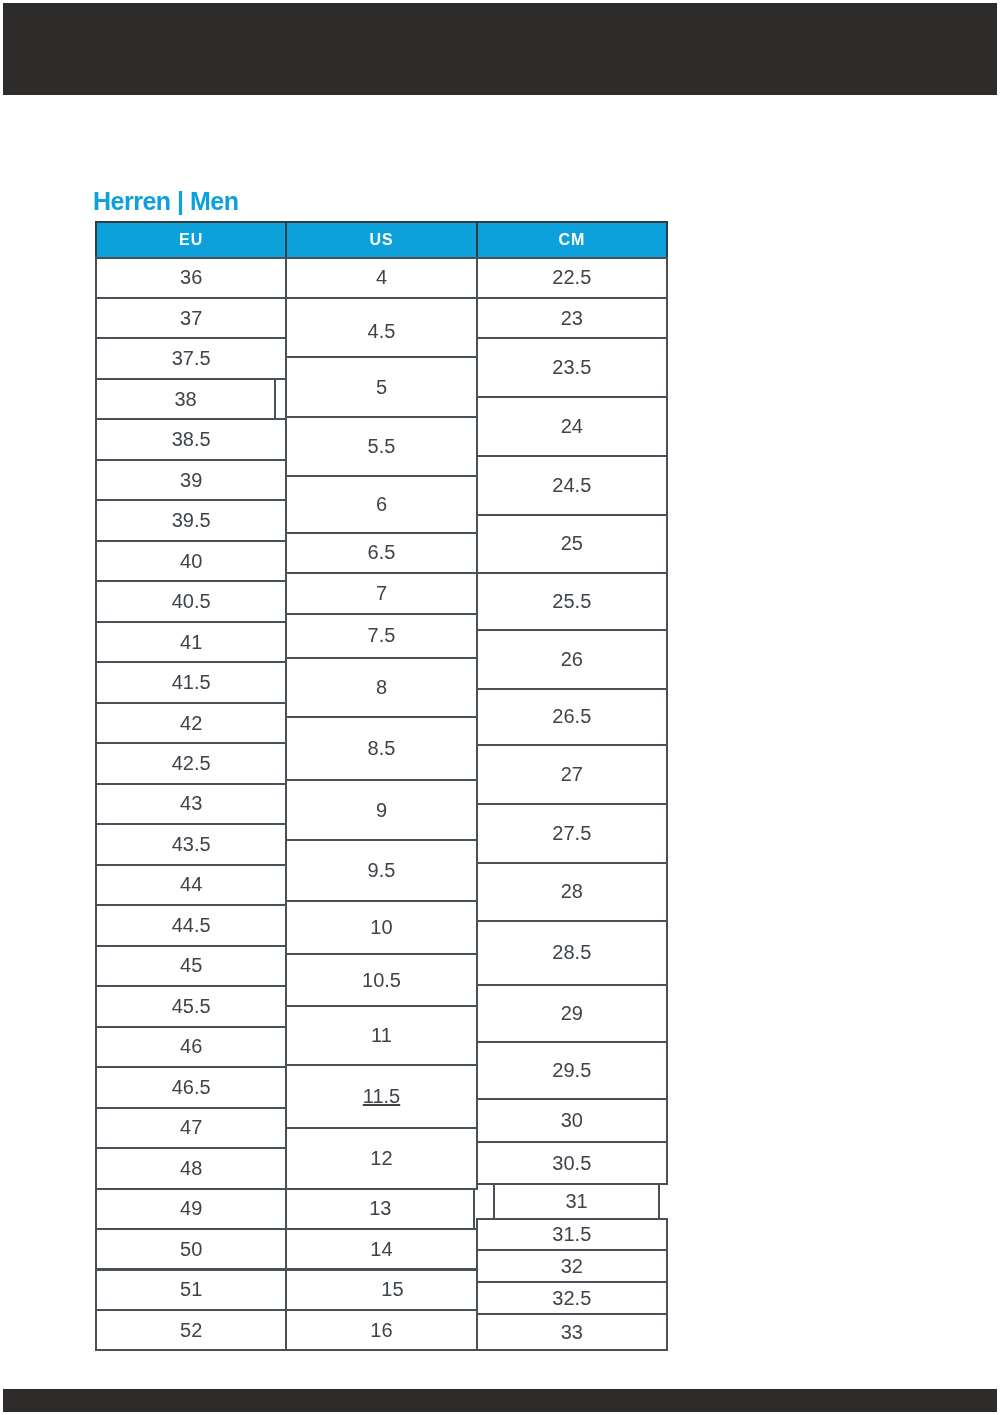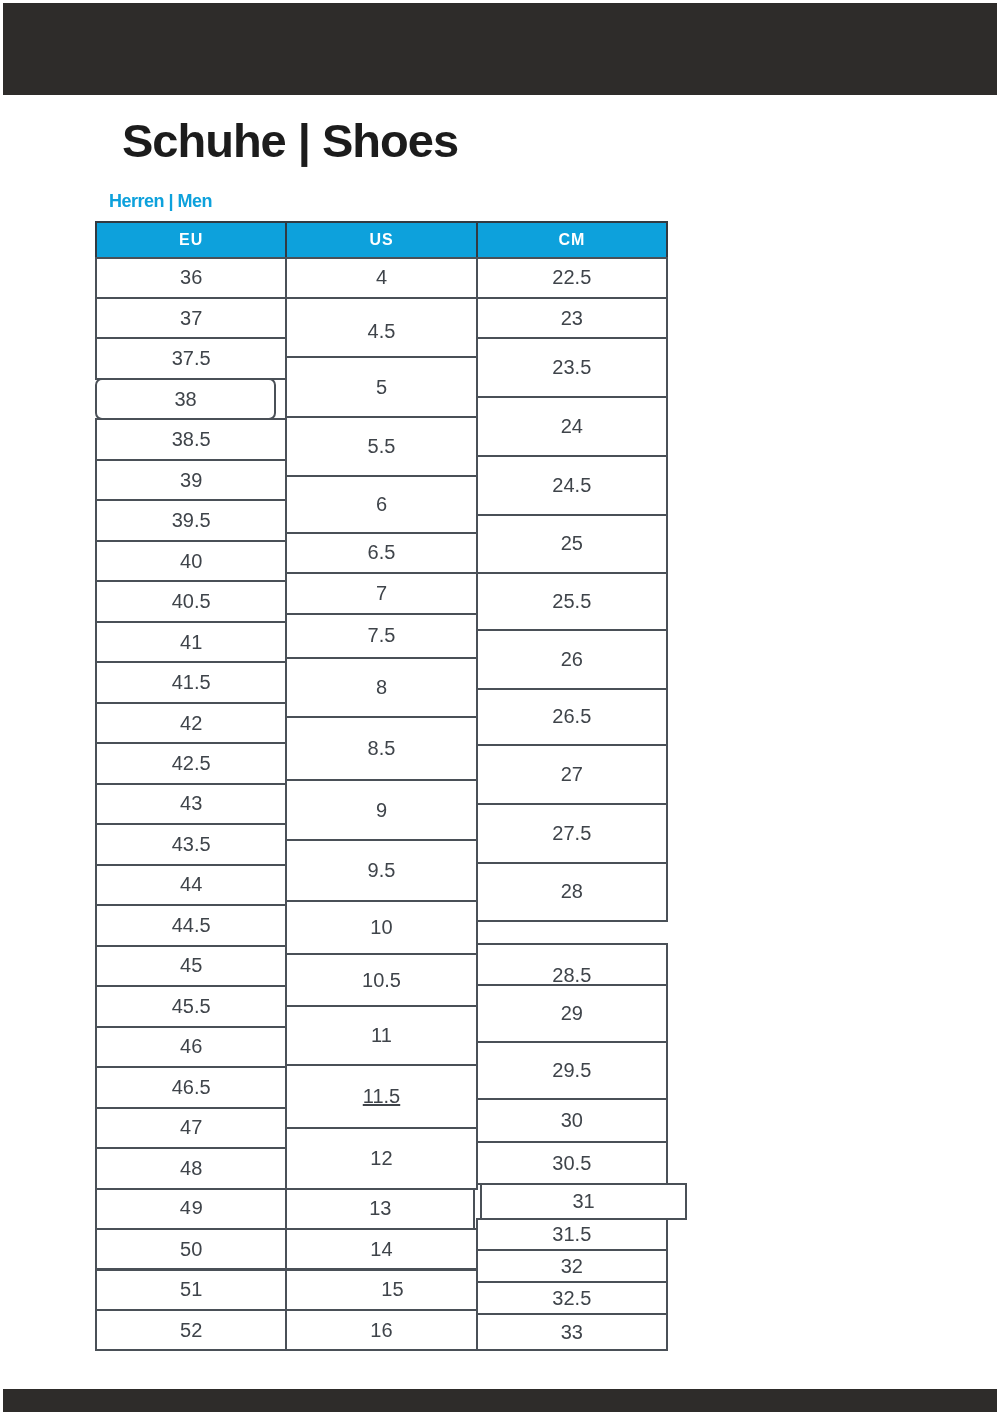--- a/index.html
+++ b/index.html
@@ -31,22 +31,22 @@
     background:var(--blue); z-index:3;
     -webkit-clip-path:polygon(0 0,100% 0,100% 74.4%,50% 100%,0 74.4%);
     clip-path:polygon(0 0,100% 0,100% 74.4%,50% 100%,0 74.4%);
   }
   .brand {
     position:absolute; left:0; top:72px; width:100%; text-align:center;
     font-size:29px; line-height:29px; font-weight:bold; letter-spacing:2px;
     color:#ffffff;
   }
   .section-label {
-    position:absolute; left:109px; top:189px; line-height:25px;
-    font-size:18px; font-weight:bold; letter-spacing:-0.5px;
+    position:absolute; left:93px; top:189px; line-height:25px;
+    font-size:25px; font-weight:bold; letter-spacing:-0.5px;
     color:var(--blue); white-space:nowrap;text-align:right;
   }
   .size-table { position:absolute; left:95px; top:221px; width:573px; }
   .hcell, .cell {
     position:absolute; box-sizing:border-box;
     display:flex; align-items:center; justify-content:center;
     background:#fff;
   }
   .hcell {
     background:var(--blue);
@@ -57,48 +57,47 @@
   .cell {
     border:2px solid var(--line);
     color:var(--cell-text); font-size:20px;
   }
 </style>
 </head>
 <body>
 
 <div class="page">
   <div class="top-bar"></div>
-  <div class="page-subtitle">Schuhe | Shoes</div>
   <div class="section-label">Herren | Men</div>
   <div class="size-table" id="size-table">
       <div class="hcell" style="left: 0px; top: 0px; width: 192.333px; height: 38.5px;">EU</div>
       <div class="cell" style="left: 0px; top: 35.5px; width: 192.333px; height: 42.48px;">36</div>
       <div class="cell" style="left: 0px; top: 75.98px; width: 192.333px; height: 42.48px;">37</div>
       <div class="cell" style="left: 0px; top: 116.46px; width: 192.333px; height: 42.48px;">37.5</div>
-      <div class="cell" style="left: 0px; top: 156.94px; width: 181px; height: 42.48px; border-radius: 7px;">38</div>
+      <div class="cell" style="left: 0px; top: 156.94px; width: 181px; height: 42.48px;">38</div>
       <div class="cell" style="left: 0px; top: 197.42px; width: 192.333px; height: 42.48px;">38.5</div>
       <div class="cell" style="left: 0px; top: 237.9px; width: 192.333px; height: 42.48px;">39</div>
       <div class="cell" style="left: 0px; top: 278.38px; width: 192.333px; height: 42.48px;">39.5</div>
       <div class="cell" style="left: 0px; top: 318.86px; width: 192.333px; height: 42.48px;">40</div>
       <div class="cell" style="left: 0px; top: 359.34px; width: 192.333px; height: 42.48px;">40.5</div>
       <div class="cell" style="left: 0px; top: 399.82px; width: 192.333px; height: 42.48px;">41</div>
       <div class="cell" style="left: 0px; top: 440.3px; width: 192.333px; height: 42.48px;">41.5</div>
       <div class="cell" style="left: 0px; top: 480.78px; width: 192.333px; height: 42.48px;">42</div>
       <div class="cell" style="left: 0px; top: 521.26px; width: 192.333px; height: 42.48px;">42.5</div>
       <div class="cell" style="left: 0px; top: 561.74px; width: 192.333px; height: 42.48px;">43</div>
       <div class="cell" style="left: 0px; top: 602.22px; width: 192.333px; height: 42.48px;">43.5</div>
       <div class="cell" style="left: 0px; top: 642.7px; width: 192.333px; height: 42.48px;">44</div>
       <div class="cell" style="left: 0px; top: 683.18px; width: 192.333px; height: 42.48px;">44.5</div>
       <div class="cell" style="left: 0px; top: 723.66px; width: 192.333px; height: 42.48px;">45</div>
       <div class="cell" style="left: 0px; top: 764.14px; width: 192.333px; height: 42.48px;">45.5</div>
       <div class="cell" style="left: 0px; top: 804.62px; width: 192.333px; height: 42.48px;">46</div>
       <div class="cell" style="left: 0px; top: 845.1px; width: 192.333px; height: 42.48px;">46.5</div>
       <div class="cell" style="left: 0px; top: 885.58px; width: 192.333px; height: 42.48px;">47</div>
       <div class="cell" style="left: 0px; top: 926.06px; width: 192.333px; height: 42.48px;">48</div>
-      <div class="cell" style="left: 0px; top: 966.54px; width: 192.333px; height: 42.48px; font-family: Liberation Mono, monospace;">49</div>
+      <div class="cell" style="left: 0px; top: 966.54px; width: 192.333px; height: 42.48px;">49</div>
       <div class="cell" style="left: 0px; top: 1007.02px; width: 192.333px; height: 42.48px;">50</div>
       <div class="cell" style="left: 0px; top: 1047.5px; width: 192.333px; height: 42.48px;">51</div>
       <div class="cell" style="left: 0px; top: 1087.98px; width: 192.333px; height: 42.48px;">52</div>
       <div class="hcell" style="left: 190.333px; top: 0px; width: 192.333px; height: 38.5px;">US</div>
       <div class="cell" style="left: 190.333px; top: 35.5px; width: 192.333px; height: 42.48px;">4</div>
       <div class="cell" style="left: 190.333px; top: 75.98px; width: 192.333px; height: 69px;">4.5</div>
       <div class="cell" style="left: 190.333px; top: 134.68px; width: 192.333px; height: 62.72px;">5</div>
       <div class="cell" style="left: 190.333px; top: 195.4px; width: 192.333px; height: 60.7px;">5.5</div>
       <div class="cell" style="left: 190.333px; top: 254.09px; width: 192.333px; height: 58.67px;">6</div>
       <div class="cell" style="left: 190.333px; top: 310.76px; width: 192.333px; height: 42.48px;">6.5</div>
@@ -123,25 +122,25 @@
       <div class="cell" style="left: 380.667px; top: 116.46px; width: 192.333px; height: 60.7px;">23.5</div>
       <div class="cell" style="left: 380.667px; top: 175.16px; width: 192.333px; height: 60.7px;">24</div>
       <div class="cell" style="left: 380.667px; top: 233.85px; width: 192.333px; height: 60.7px;">24.5</div>
       <div class="cell" style="left: 380.667px; top: 292.55px; width: 192.333px; height: 60.7px;">25</div>
       <div class="cell" style="left: 380.667px; top: 351.24px; width: 192.333px; height: 58.67px;">25.5</div>
       <div class="cell" style="left: 380.667px; top: 407.92px; width: 192.333px; height: 60.7px;">26</div>
       <div class="cell" style="left: 380.667px; top: 466.61px; width: 192.333px; height: 58.67px;">26.5</div>
       <div class="cell" style="left: 380.667px; top: 523.28px; width: 192.333px; height: 60.7px;">27</div>
       <div class="cell" style="left: 380.667px; top: 581.98px; width: 192.333px; height: 60.7px;">27.5</div>
       <div class="cell" style="left: 380.667px; top: 640.68px; width: 192.333px; height: 59.89px;">28</div>
-      <div class="cell" style="left: 380.667px; top: 698.56px; width: 192.333px; height: 66.77px; margin-top: 23px;">28.5</div>
+      <div class="cell" style="left: 380.667px; top: 698.56px; width: 192.333px; height: 66.77px;">28.5</div>
       <div class="cell" style="left: 380.667px; top: 763.33px; width: 192.333px; height: 58.67px;">29</div>
       <div class="cell" style="left: 380.667px; top: 820px; width: 192.333px; height: 59.48px;">29.5</div>
       <div class="cell" style="left: 380.667px; top: 877.48px; width: 192.333px; height: 44.5px;">30</div>
       <div class="cell" style="left: 380.667px; top: 919.99px; width: 192.333px; height: 44.5px;">30.5</div>
-      <div class="cell" style="left: 385px; top: 962.49px; width: 207px; height: 36.41px;">31</div>
+      <div class="cell" style="left: 398px; top: 962.49px; width: 167px; height: 36.41px;">31</div>
       <div class="cell" style="left: 380.667px; top: 996.9px; width: 192.333px; height: 33.17px;">31.5</div>
       <div class="cell" style="left: 380.667px; top: 1028.07px; width: 192.333px; height: 33.98px;">32</div>
       <div class="cell" style="left: 380.667px; top: 1060.05px; width: 192.333px; height: 34.38px;">32.5</div>
       <div class="cell" style="left: 380.667px; top: 1092.43px; width: 192.333px; height: 38.03px;">33</div>
     </div>
   <div class="footer-bar"></div>
 </div>
 
 </body></html>

